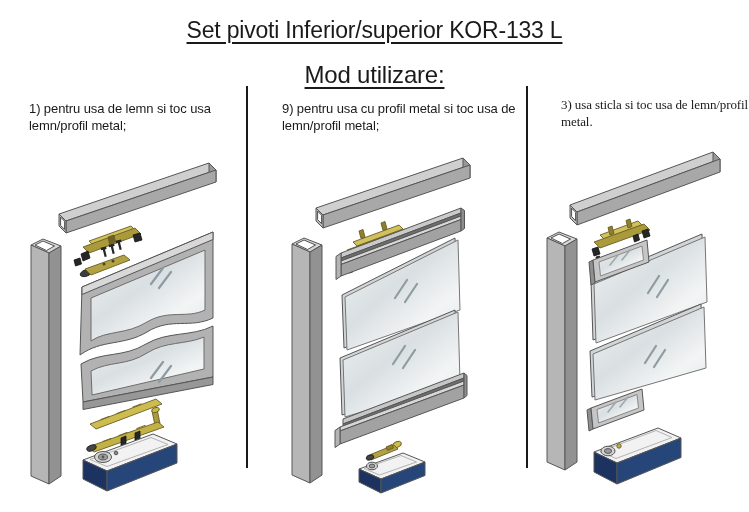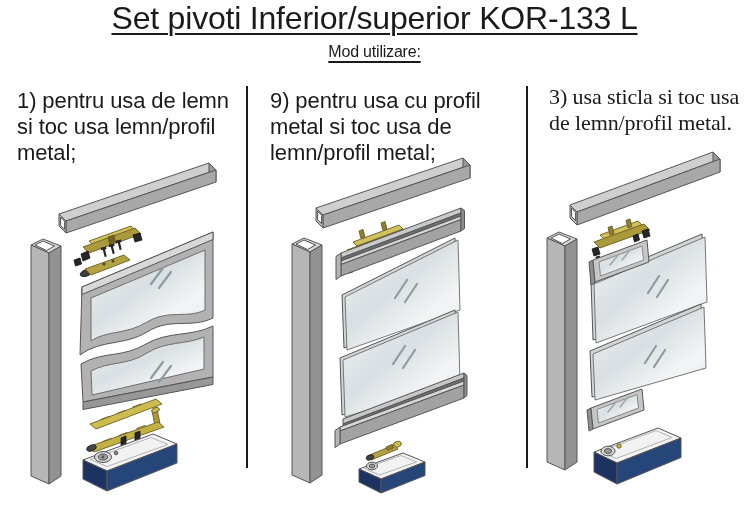--- a/index.html
+++ b/index.html
@@ -1,25 +1,25 @@
 <!DOCTYPE html>
 <html lang="ro"><head>
 <meta charset="utf-8">
 <style>
   html,body{margin:0;padding:0;background:#fff;}
   .page{position:relative;width:749px;height:512px;background:#fff;overflow:hidden;
         font-family:"Liberation Sans","DejaVu Sans",sans-serif;color:#1a1a1a;}
   .title-block{position:absolute;top:2px;left:0;width:749px;text-align:center;}
-  .title-block h1{margin:0;font-size:32px;font-weight:400;line-height:33px;letter-spacing:-0.2px;
+  .title-block h1{margin:12px;font-size:23px;font-weight:400;line-height:33px;letter-spacing:-0.2px;
         text-decoration:underline;text-decoration-thickness:2px;text-underline-offset:4px;}
-  .title-block h2{margin:1px 0 13px 0;font-size:16px;font-weight:400;line-height:31px;letter-spacing:-0.2px;
+  .title-block h2{margin:1px 0 13px 0;font-size:24px;font-weight:400;line-height:31px;letter-spacing:-0.2px;
         text-decoration:underline;text-decoration-thickness:2px;text-underline-offset:4px;}
   .divider{position:absolute;top:86px;height:382px;width:1.5px;background:#1a1a1a;}
   .d1{left:246px;} .d2{left:526px;}
-  .col-label{position:absolute;margin:4px;font-size:22px;line-height:26px;letter-spacing:-0.1px;}
+  .col-label{position:absolute;margin:16px;font-size:13px;line-height:17px;letter-spacing:-0.1px;}
   #label1{left:13px;top:84px;width:228px;}
   #label2{left:266px;top:84px;width:254px;}
   #label3{left:545px;top:80px;width:205px;font-family:Liberation Serif, serif;}
   .diag{position:absolute;}
   #svg1{left:5px;top:150px;}
   #svg2{left:255px;top:152px;}
   #svg3{left:528px;top:150px;}
   
   svg .s{stroke:#565656;stroke-width:1;stroke-linejoin:round;}
   svg .sd{stroke:#3f3f3f;stroke-width:0.9;stroke-linejoin:round;}

